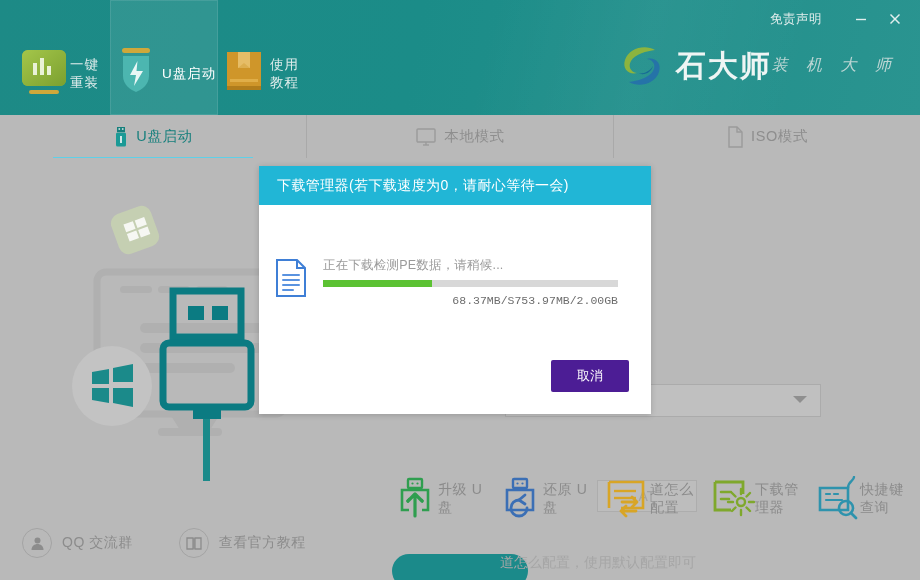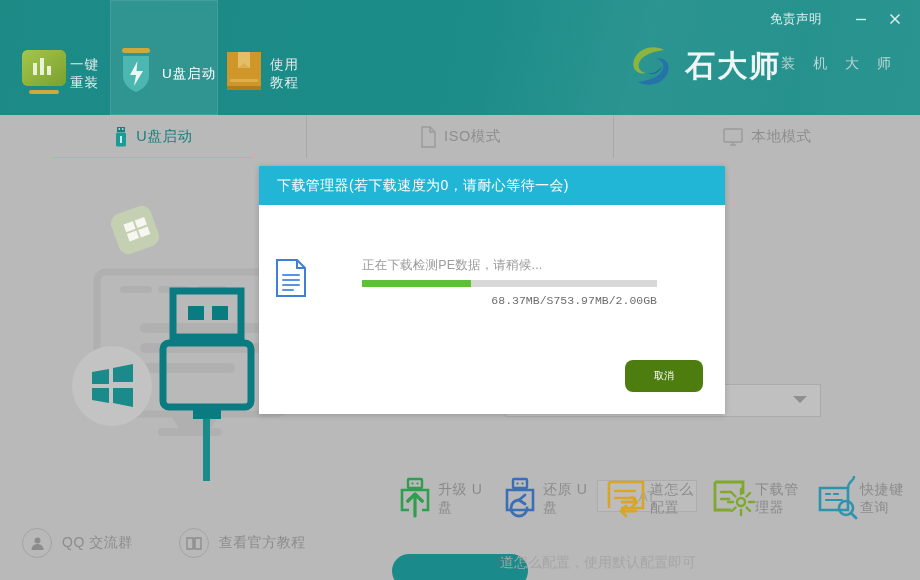--- a/index.html
+++ b/index.html
@@ -73,22 +73,22 @@
   .logo {
     position: absolute; right: 22px; top: 42px;
     display: flex; align-items: center; gap: 9px;
   }
   .logo-text { display: flex; flex-direction: row; }
   .logo-main {
     font-size: 30px; font-weight: bold; color: #eef5f4;
     letter-spacing: 2px; line-height: 1.0;
   }
   .logo-sub {
-    font-size: 14px; color: #bcd6d4; letter-spacing: 7px;
-    margin-top: 4px; text-align: center;
+    font-size: 16px; color: #bcd6d4; letter-spacing: 7px;
+    margin-top: 4px; text-align: center; font-style: italic;
   }
 
   
   .subtabs {
     position: absolute; left: 0; top: 115px;
     width: 920px; height: 43px;
     background: #b9b9b9;
     display: flex;
   }
   .subtab {
@@ -143,59 +143,59 @@
     background: #1b8a8a;
   }
   .bg-hint {
     position: absolute; left: 500px; top: 396px;
     font-size: 14px; color: #a6a6a6; white-space: nowrap;
   }
 
   
   .overlay-modal {
     position: absolute; left: 259px; top: 166px;
-    width: 466px; height: 248px;
+    width: 392px; height: 248px;
     background: #ffffff;
     box-shadow: 0 1px 6px rgba(0,0,0,0.18);
     z-index: 30;
   }
   .modal-title {
     height: 39px; background: #21b6d6;
     display: flex; align-items: center;
     padding-left: 18px;
     color: #ffffff; font-size: 14px; letter-spacing: .4px;
   }
   .modal-body { position: relative; height: 209px; }
   .dl-row {
     position: absolute; left: 16px; top: 52px;
     display: flex; gap: 16px; width: 372px;
   }
   .doc-icon { flex: 0 0 auto; padding-top: 2px; }
-  .dl-info { flex: 1; margin-left: 39px; }
+  .dl-info { flex: 1; }
   .dl-status {
     font-size: 12.5px; color: #9a9a9a;
     margin-bottom: 6px; letter-spacing: .2px;
   }
   .pbar {
     width: 295px; height: 7px;
     background: #d8d8d8; overflow: hidden;
   }
   .pbar-fill { height: 7px; background: #5cc233; }
   .dl-nums {
     display: flex; justify-content: flex-end;
     width: 295px; margin-top: 7px;
     font-size: 11.5px; color: #6d6d6d;
     font-family: "Liberation Mono", "DejaVu Sans Mono", monospace;
   }
   .btn-cancel {
     position: absolute; right: 22px; bottom: 22px;
     width: 78px; height: 32px;
-    background: #4d7c0f; color: #ffffff;
-    border: none; border-radius: 8px;
-    font-size: 10px; cursor: pointer;
+    background: #4c1d95; color: #ffffff;
+    border: none; border-radius: 2px;
+    font-size: 13px; cursor: pointer;
     font-family: "Liberation Sans", sans-serif;
   }
 
   
   .footer {
     position: absolute; left: 0; bottom: 0;
     width: 920px; height: 118px;
     z-index: 20;
   }
   .tools {
@@ -314,34 +314,34 @@
         <rect x="4" y="1" width="8" height="5" fill="#167f7c"></rect>
         <rect x="5.5" y="2.2" width="1.6" height="1.6" fill="#d7e6e5"></rect>
         <rect x="8.9" y="2.2" width="1.6" height="1.6" fill="#d7e6e5"></rect>
         <rect x="3" y="6.5" width="10" height="14" rx="1.5" fill="#1b9a96"></rect>
         <rect x="7" y="10" width="2" height="7" fill="#cfe8e7"></rect>
       </svg>
       <span class="slabel">U盘启动</span>
     </div>
 
     <div class="subtab">
-      <svg width="18" height="22" viewBox="0 0 18 22">
-        <path d="M3 1 h8 l5 5 v15 h-13 z" fill="none" stroke="#9b9b9b" stroke-width="1.4"></path>
-        <path d="M11 1 v5 h5" fill="none" stroke="#9b9b9b" stroke-width="1.4"></path>
-      </svg>
-      <span class="slabel">ISO模式</span>
-    </div>
-
-    <div class="subtab">
       <svg width="22" height="20" viewBox="0 0 22 20">
         <rect x="2" y="2" width="18" height="13" rx="1" fill="none" stroke="#9b9b9b" stroke-width="1.4"></rect>
         <line x1="8" y1="18" x2="14" y2="18" stroke="#9b9b9b" stroke-width="1.4"></line>
         <line x1="11" y1="15" x2="11" y2="18" stroke="#9b9b9b" stroke-width="1.4"></line>
       </svg>
       <span class="slabel">本地模式</span>
+    </div>
+
+    <div class="subtab">
+      <svg width="18" height="22" viewBox="0 0 18 22">
+        <path d="M3 1 h8 l5 5 v15 h-13 z" fill="none" stroke="#9b9b9b" stroke-width="1.4"></path>
+        <path d="M11 1 v5 h5" fill="none" stroke="#9b9b9b" stroke-width="1.4"></path>
+      </svg>
+      <span class="slabel">ISO模式</span>
     </div>
   </div>
 
   <div class="body">
 
     <div class="art">
       <svg width="310" height="330" viewBox="0 0 310 330">
 
         <g transform="rotate(-20 105 52)">
           <rect x="84" y="31" width="42" height="42" rx="10" fill="#c5cfb2"></rect>

